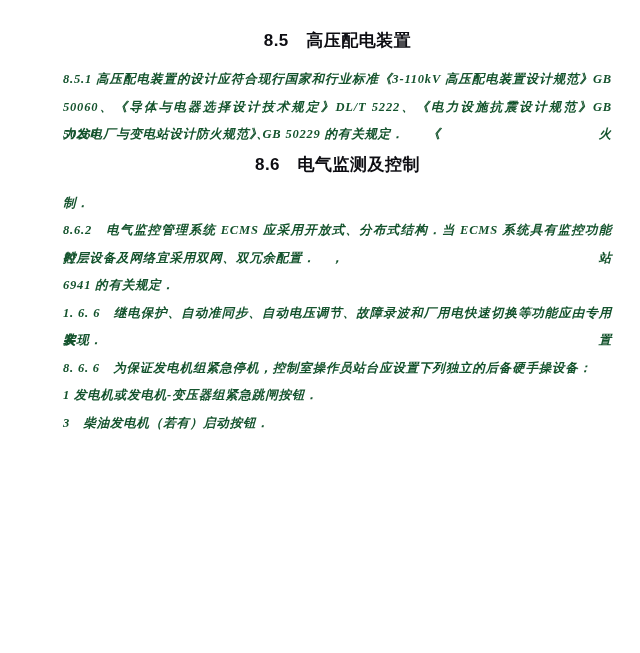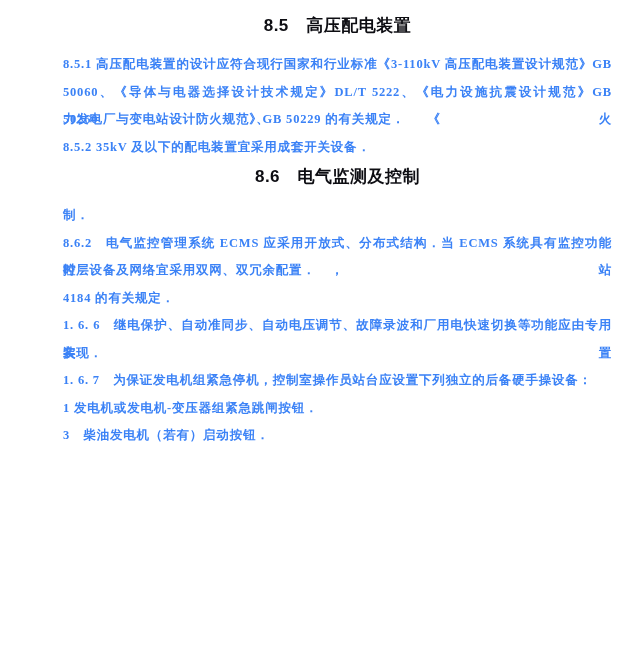--- a/index.html
+++ b/index.html
@@ -24,53 +24,53 @@
     margin: 5px 0 14px 0;
     font-size: 17px;
     line-height: 22px;
     font-weight: 700;
     text-align: center;
     color: #0d0d12;
     letter-spacing: 0.5px;
     font-family: "Liberation Sans", "DejaVu Sans", sans-serif;
   }
   .sec-heading:first-child {
-    margin-top: 15px;
+    margin-top: 30px;
   }
   .line {
     height: 27.5px;
     line-height: 27.5px;
     font-size: 12.5px;
     font-weight: 700;
-    color: #3b82f6;
+    color: #14532d;
     letter-spacing: 0.8px;
     white-space: normal;
     overflow: visible;
+    font-style: italic;
   }
   .jf {
     text-align: justify;
     text-align-last: justify;
     text-justify: inter-character;
   }
   .jl {
     text-align: left;
   }
 </style>
 </head>
 <body>
 
 <div class="page">
     <div class="sec-heading">8.5　高压配电装置</div>
     <div class="line jf">8.5.1 高压配电装置的设计应符合现行国家和行业标准《3-110kV 高压配电装置设计规范》GB</div>
     <div class="line jf">50060、《导体与电器选择设计技术规定》DL/T 5222、《电力设施抗震设计规范》GB 50260、《火</div>
     <div class="line jl">力发电厂与变电站设计防火规范》GB 50229 的有关规定．</div>
-    <div class="line jl">8.5.2 35kV 及以下的配电装置宜采用成套开关设备．</div>
     <div class="sec-heading">8.6　电气监测及控制</div>
     <div class="line jl">制．</div>
     <div class="line jf">8.6.2　电气监控管理系统 ECMS 应采用开放式、分布式结构．当 ECMS 系统具有监控功能时，站</div>
     <div class="line jl">控层设备及网络宜采用双网、双冗余配置．</div>
-    <div class="line jl">4184 的有关规定．</div>
+    <div class="line jl">6941 的有关规定．</div>
     <div class="line jf">1. 6. 6　继电保护、自动准同步、自动电压调节、故障录波和厂用电快速切换等功能应由专用装置</div>
     <div class="line jl">实现．</div>
-    <div class="line jl">1. 6. 7　为保证发电机组紧急停机，控制室操作员站台应设置下列独立的后备硬手操设备：</div>
+    <div class="line jl">8. 6. 6　为保证发电机组紧急停机，控制室操作员站台应设置下列独立的后备硬手操设备：</div>
     <div class="line jl">1 发电机或发电机-变压器组紧急跳闸按钮．</div>
     <div class="line jl">3　柴油发电机（若有）启动按钮．</div>
   </div>
 
 </body></html>

